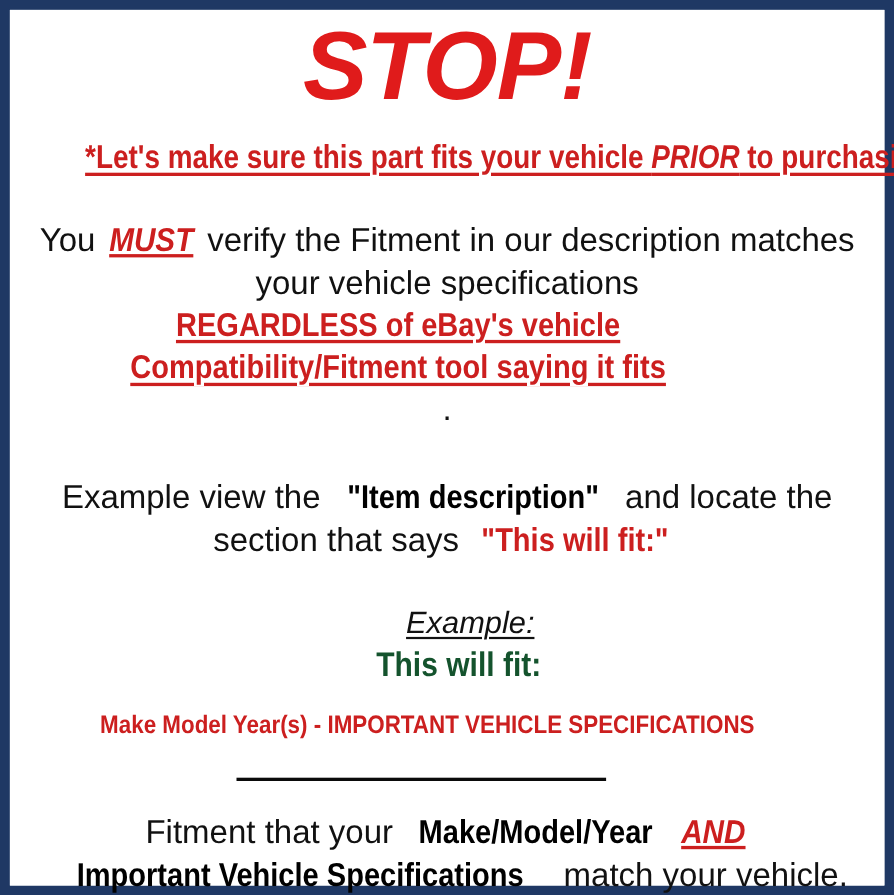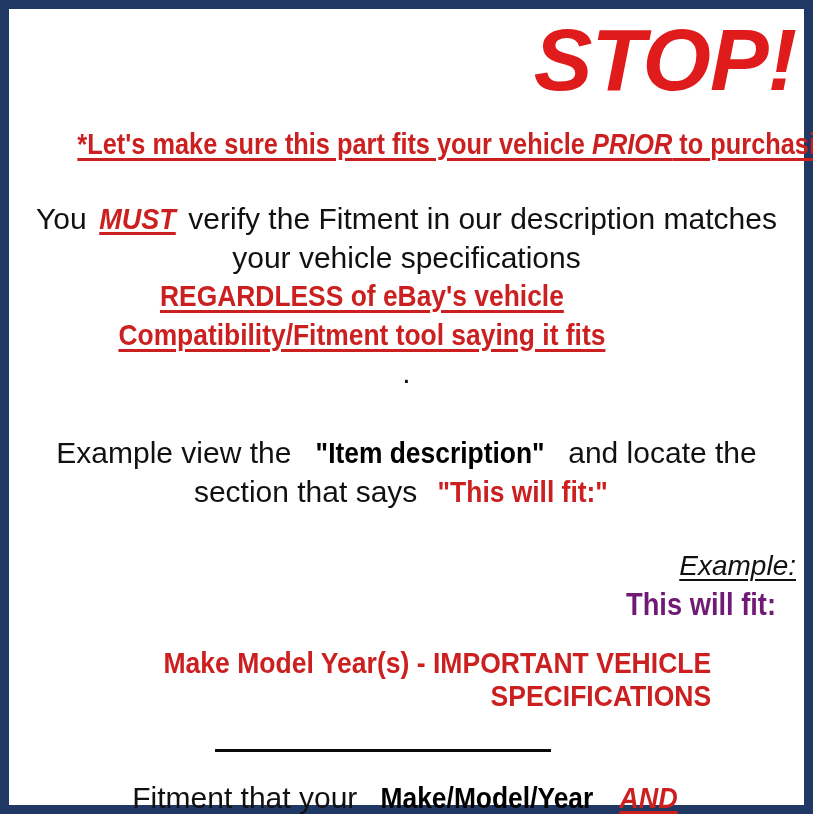--- a/index.html
+++ b/index.html
@@ -36,21 +36,21 @@
   
   .stop-heading {
     margin: 0;
     padding-top: 6px;
     font-size: 88px;
     line-height: 1.02;
     font-weight: bold;
     font-style: italic;
     color: #e01b1b;
     letter-spacing: -1px;
-    text-align: right;
+    text-align: center;
   }
 
   
   .subtitle-line {
     margin: 22px 0 0 0;
     font-size: 30px;
     line-height: 1.12;
     font-weight: bold;
     color: #cc1f1f;
     text-decoration: underline;
@@ -118,50 +118,50 @@
     text-decoration: underline;
     text-decoration-thickness: 3px;
     text-underline-offset: 3px;
     display: inline-block;
     transform: scaleX(0.9);
   }
 
   
   .example-block {
     margin-top: 40px;
-    text-align: right;
+    text-align: center;
     padding-left: 42px;
   }
   .example-label {
     margin: 0;
     font-size: 28px;
     line-height: 1.1;
     font-style: italic;
     color: #111111;
     text-decoration: underline;
     text-decoration-thickness: 2px;
     text-underline-offset: 4px;
     display: inline-block;
   }
   .example-fitline {
     margin: 6px 0 2px 0;
     font-size: 31px;
     line-height: 1.1;
     font-weight: bold;
-    color: #701a75;
+    color: #14532d;
     display: block;
   }
   .example-fitline span {
     display: inline-block;
     transform: scaleX(0.88);
     transform-origin: left center;
   }
   .example-spec {
     margin: 24px 0 0 0;
-    font-size: 30px;
+    font-size: 23px;
     line-height: 1.1;
     font-weight: bold;
     color: #cc1f1f;
     display: block;
   }
   .example-spec span {
     display: inline-block;
     transform: scaleX(0.885);
     transform-origin: left center;
   }

